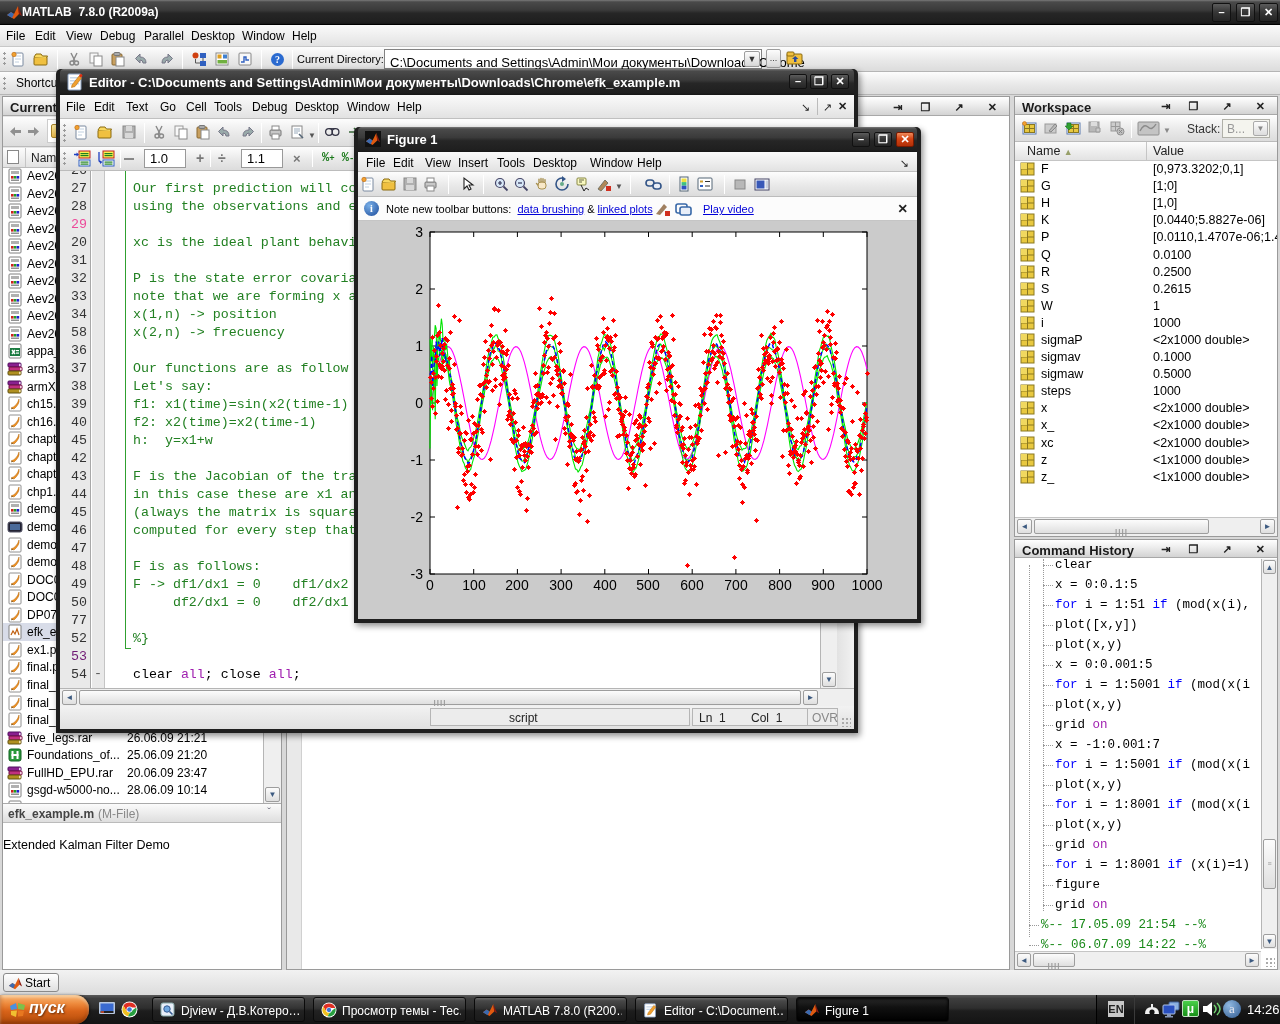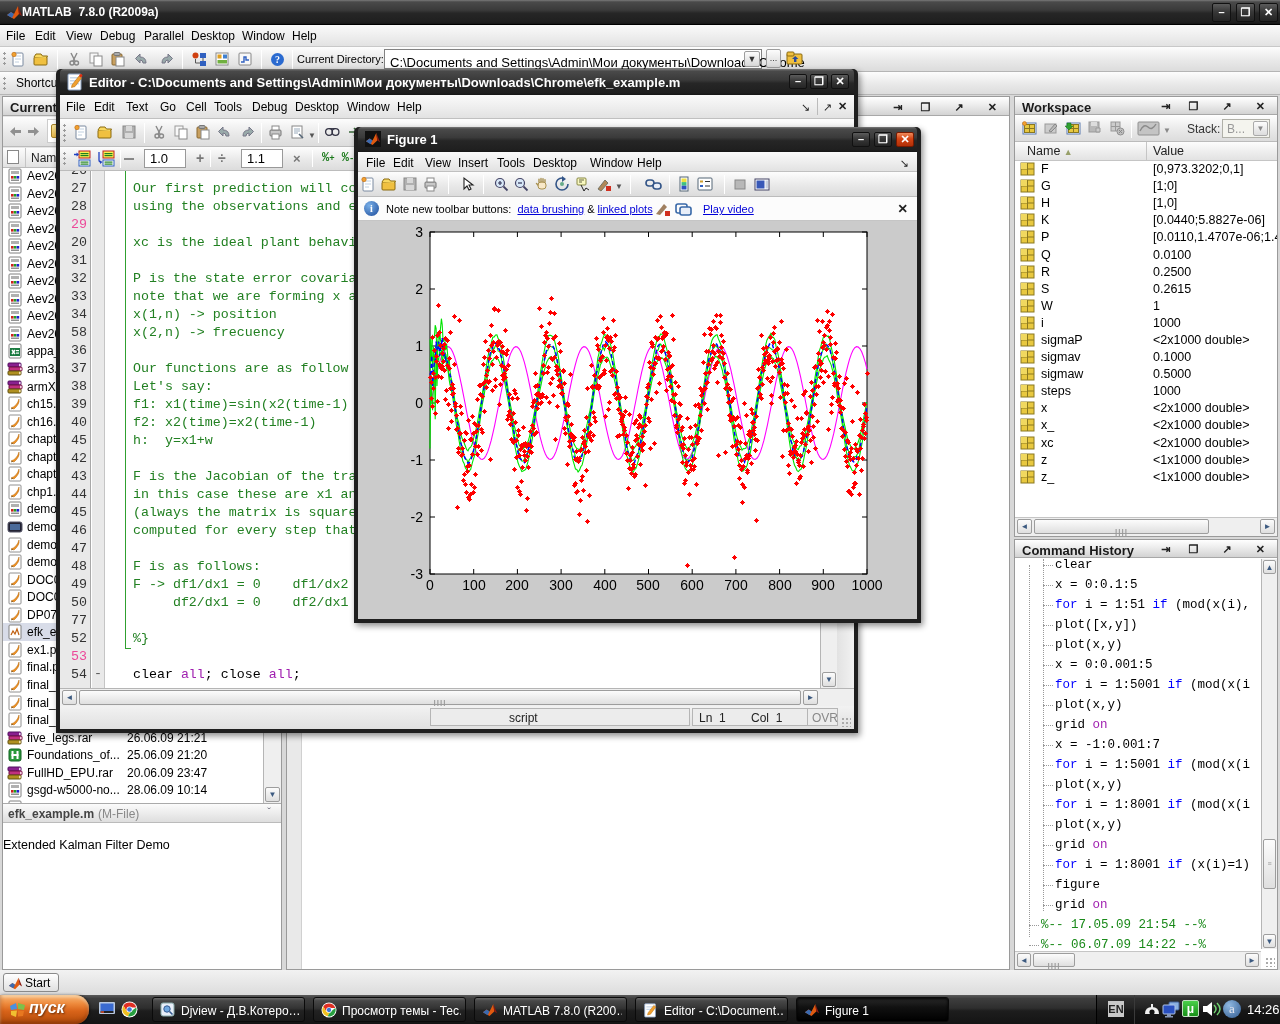--- a/index.html
+++ b/index.html
@@ -999,21 +999,21 @@
       <div class="mono" style="position:absolute;left:0;top:297px;width:27px;height:18px;font-size:13.3px;color:#333;text-align:right;padding-top:1px">43</div>
       <div class="mono" style="position:absolute;left:0;top:315px;width:27px;height:18px;font-size:13.3px;color:#333;text-align:right;padding-top:1px">44</div>
       <div class="mono" style="position:absolute;left:0;top:333px;width:27px;height:18px;font-size:13.3px;color:#333;text-align:right;padding-top:1px">45</div>
       <div class="mono" style="position:absolute;left:0;top:351px;width:27px;height:18px;font-size:13.3px;color:#333;text-align:right;padding-top:1px">46</div>
       <div class="mono" style="position:absolute;left:0;top:369px;width:27px;height:18px;font-size:13.3px;color:#333;text-align:right;padding-top:1px">47</div>
       <div class="mono" style="position:absolute;left:0;top:387px;width:27px;height:18px;font-size:13.3px;color:#333;text-align:right;padding-top:1px">48</div>
       <div class="mono" style="position:absolute;left:0;top:405px;width:27px;height:18px;font-size:13.3px;color:#333;text-align:right;padding-top:1px">49</div>
       <div class="mono" style="position:absolute;left:0;top:423px;width:27px;height:18px;font-size:13.3px;color:#333;text-align:right;padding-top:1px">50</div>
       <div class="mono" style="position:absolute;left:0;top:441px;width:27px;height:18px;font-size:13.3px;color:#333;text-align:right;padding-top:1px">77</div>
       <div class="mono" style="position:absolute;left:0;top:459px;width:27px;height:18px;font-size:13.3px;color:#333;text-align:right;padding-top:1px">52</div>
-      <div class="mono" style="position:absolute;left:0;top:477px;width:27px;height:18px;font-size:13.3px;color:#ec4899;text-align:right;padding-top:1px">53</div>
+      <div class="mono" style="position:absolute;left:0;top:477px;width:27px;height:18px;font-size:13.3px;color:#701a75;text-align:right;padding-top:1px">53</div>
       <div class="mono" style="position:absolute;left:0;top:495px;width:27px;height:18px;font-size:13.3px;color:#333;text-align:right;padding-top:1px">54</div>
       <div class="mono" style="position:absolute;left:34px;top:495px;font-size:13.3px;color:#555">-</div>
     <div class="mono" style="position:absolute;left:73px;top:9px;height:18px;font-size:13.3px;color:#228022;white-space:pre;padding-top:1px">Our first prediction will co</div>
       <div class="mono" style="position:absolute;left:73px;top:27px;height:18px;font-size:13.3px;color:#228022;white-space:pre;padding-top:1px">using the observations and e</div>
       <div class="mono" style="position:absolute;left:73px;top:63px;height:18px;font-size:13.3px;color:#228022;white-space:pre;padding-top:1px">xc is the ideal plant behavi</div>
       <div class="mono" style="position:absolute;left:73px;top:99px;height:18px;font-size:13.3px;color:#228022;white-space:pre;padding-top:1px">P is the state error covaria</div>
       <div class="mono" style="position:absolute;left:73px;top:117px;height:18px;font-size:13.3px;color:#228022;white-space:pre;padding-top:1px">note that we are forming x a</div>
       <div class="mono" style="position:absolute;left:73px;top:135px;height:18px;font-size:13.3px;color:#228022;white-space:pre;padding-top:1px">x(1,n) -&gt; position</div>
       <div class="mono" style="position:absolute;left:73px;top:153px;height:18px;font-size:13.3px;color:#228022;white-space:pre;padding-top:1px">x(2,n) -&gt; frecuency</div>
       <div class="mono" style="position:absolute;left:73px;top:189px;height:18px;font-size:13.3px;color:#228022;white-space:pre;padding-top:1px">Our functions are as follow</div>

